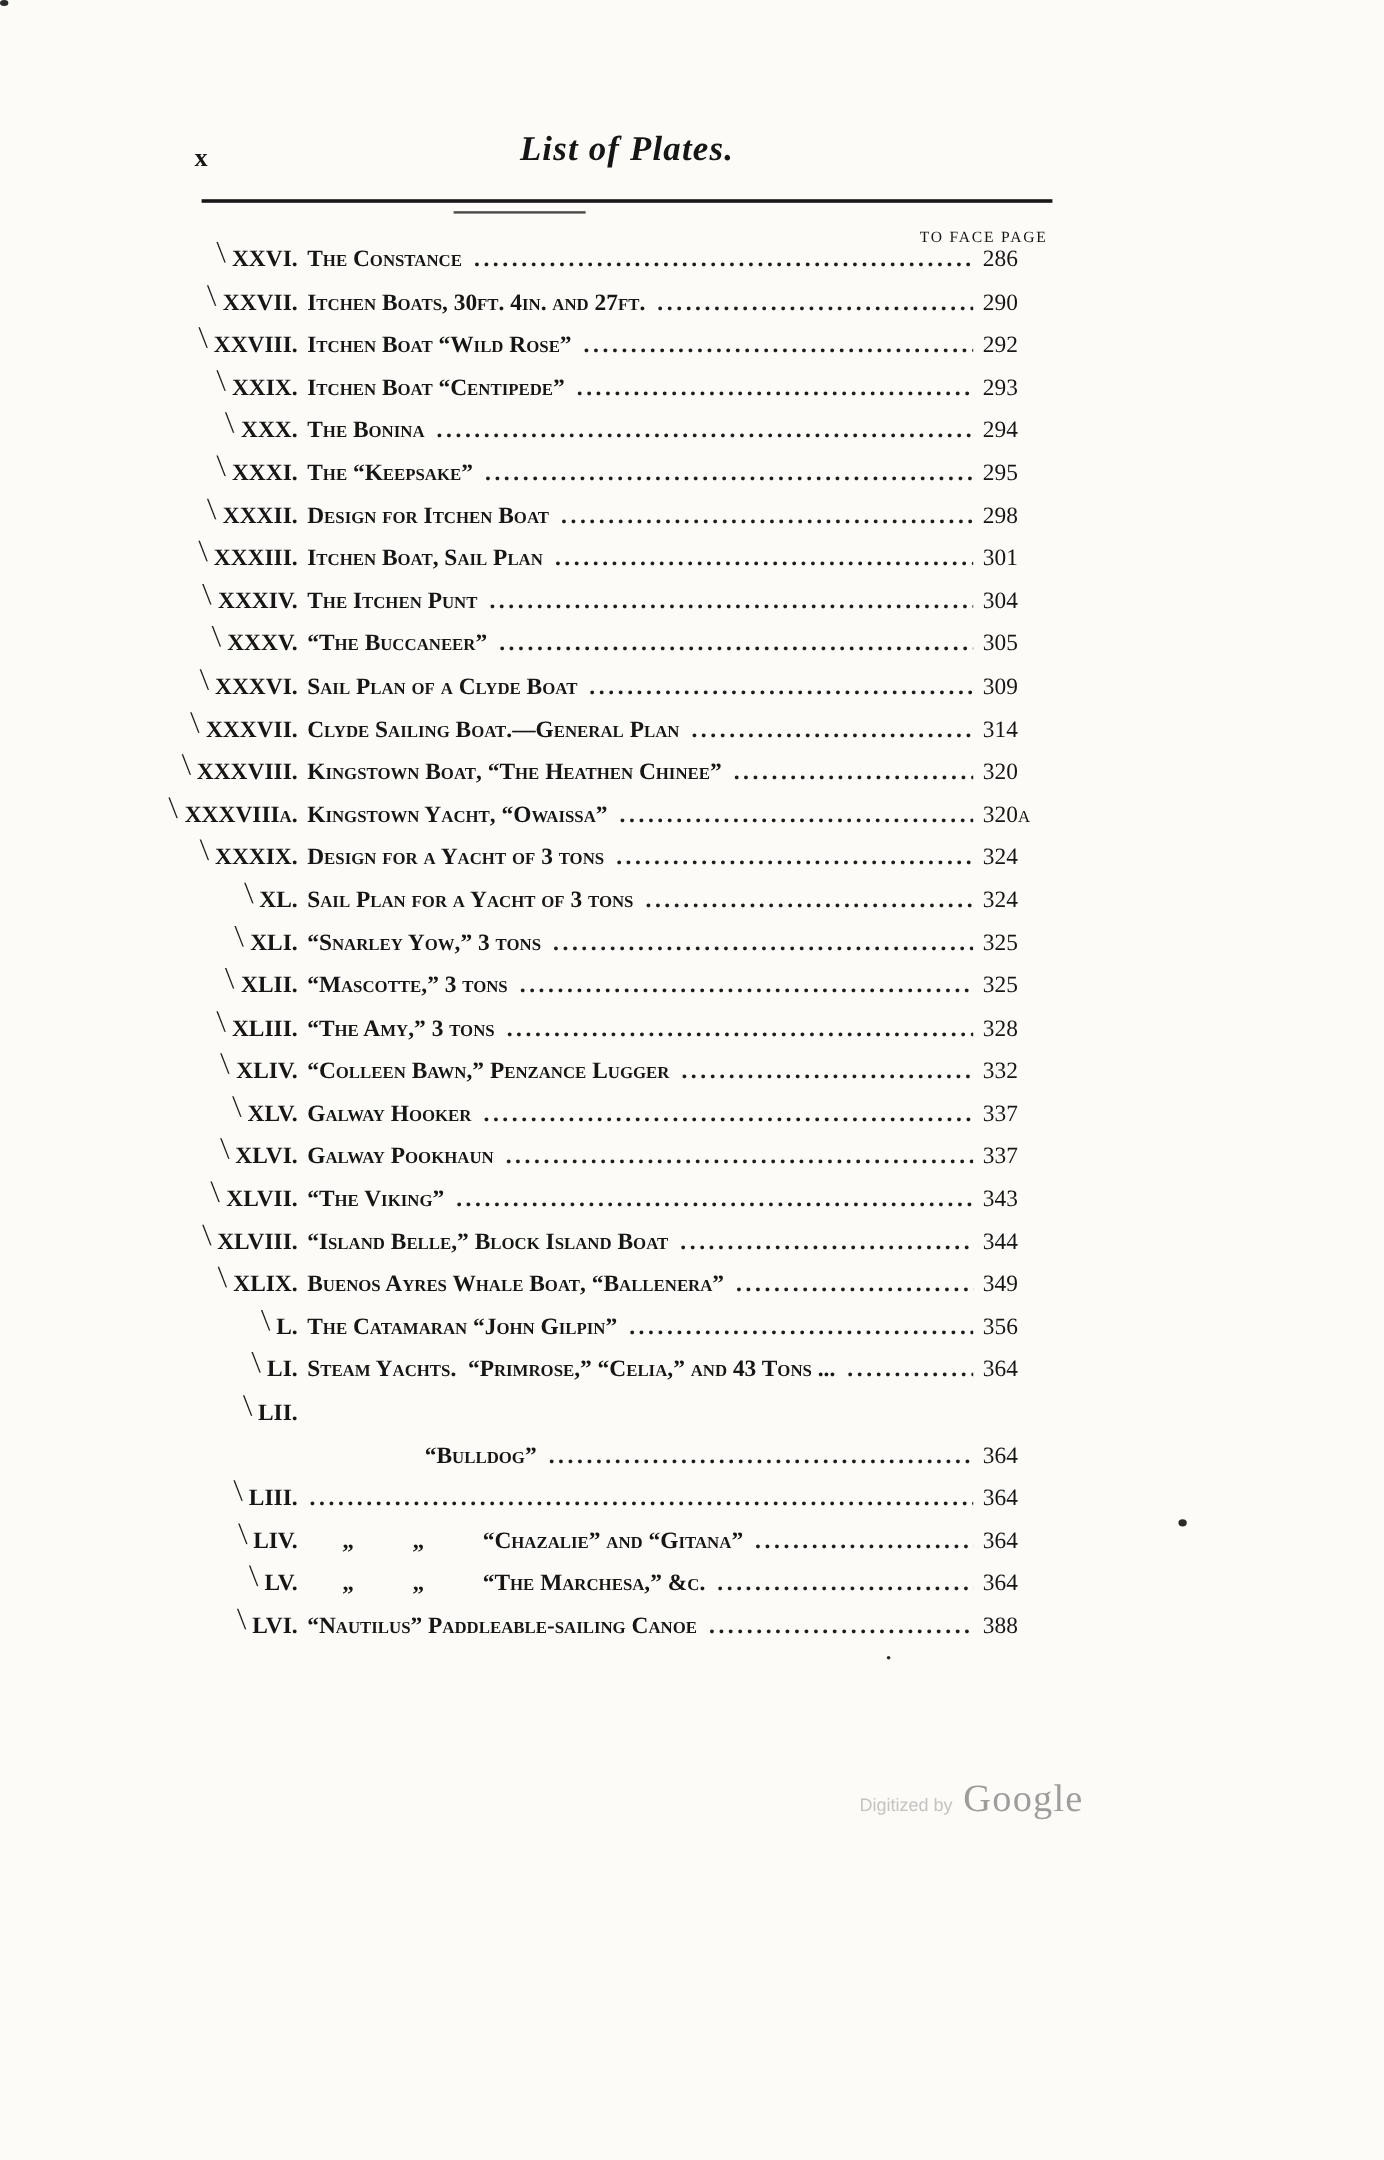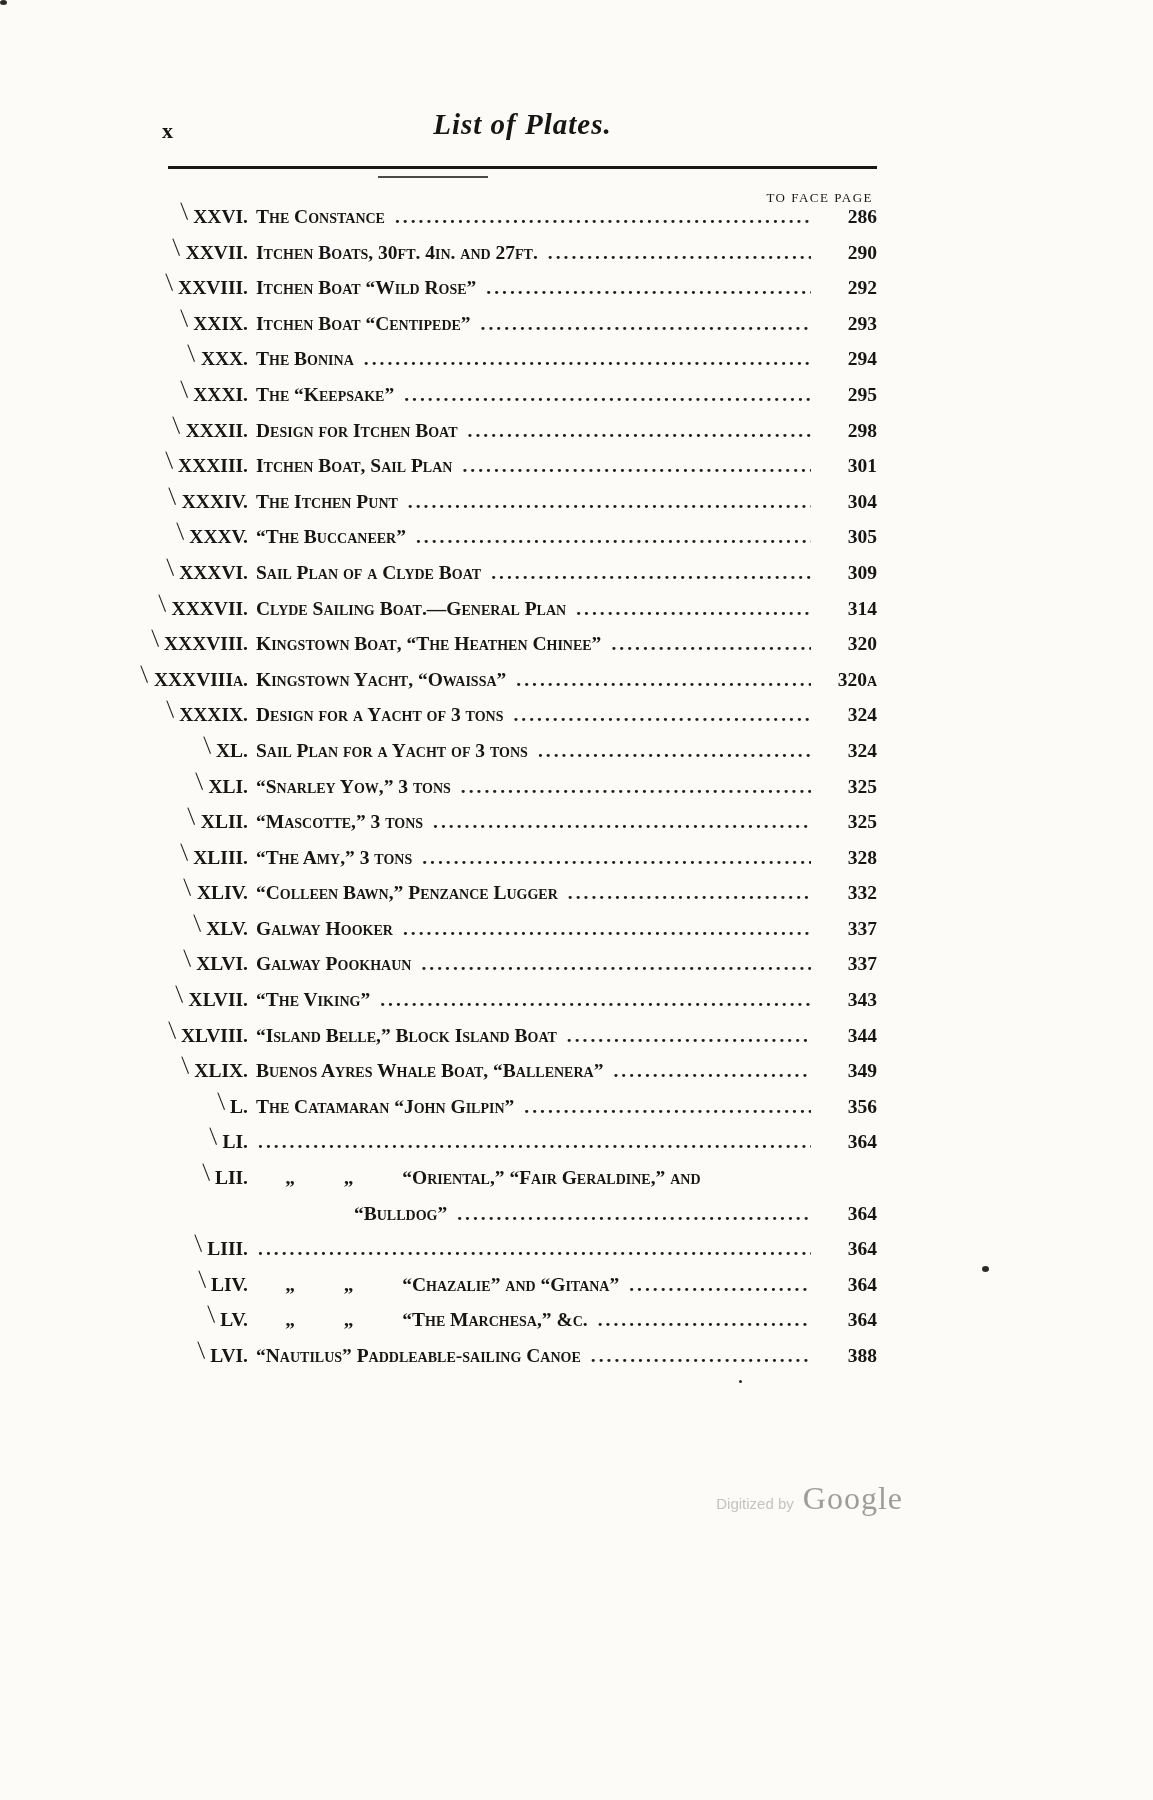--- a/index.html
+++ b/index.html
@@ -72,22 +72,22 @@
     min-width:0;
   }
   .leader::before {
     content:"......................................................................................................................";
     letter-spacing:3px;
     font-weight:700;
     color:#1c1c1c;
   }
   .pageno {
     flex:0 0 58px; width:58px;
-    text-align:right;
-    font-weight:700;
+    text-align:left;
+    font-weight:400;
     font-variant:small-caps;
     white-space:nowrap;
   }
   .watermark {
     position:absolute; top:1480px; right:250px;
     display:flex; align-items:baseline; gap:9px;
   }
   .wm-prefix {
     font-family:"Liberation Sans","DejaVu Sans",sans-serif;
     font-size:15px; color:#c3c3c1;
@@ -266,26 +266,26 @@
       <span class="pageno">349</span>
     </div>
     <div class="row">
       <span class="num"><span class="tick">╲</span>L.</span>
       <span class="title">The Catamaran “John Gilpin”</span>
       <span class="leader"></span>
       <span class="pageno">356</span>
     </div>
     <div class="row">
       <span class="num"><span class="tick">╲</span>LI.</span>
+      <span class="title">Steam Yachts. “Primrose,” “Celia,” and 43 Tons ...</span>
       <span class="leader"></span>
       <span class="pageno">364</span>
     </div>
     <div class="row">
       <span class="num"><span class="tick">╲</span>LII.</span>
-      <span class="title">  „   „   “Oriental,” “Fair Geraldine,” and</span>
     </div>
     <div class="row cont">
       <span class="num"></span>
       <span class="title">“Bulldog”</span>
       <span class="leader"></span>
       <span class="pageno">364</span>
     </div>
     <div class="row">
       <span class="num"><span class="tick">╲</span>LIII.</span>
       <span class="leader"></span>

